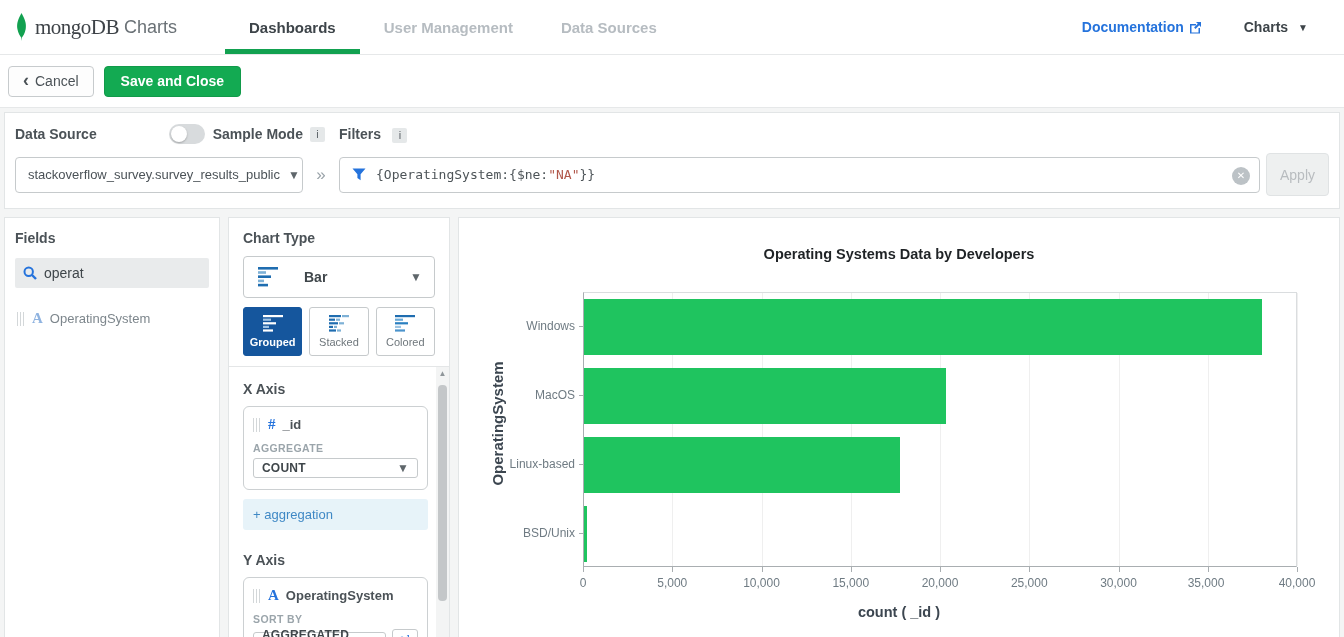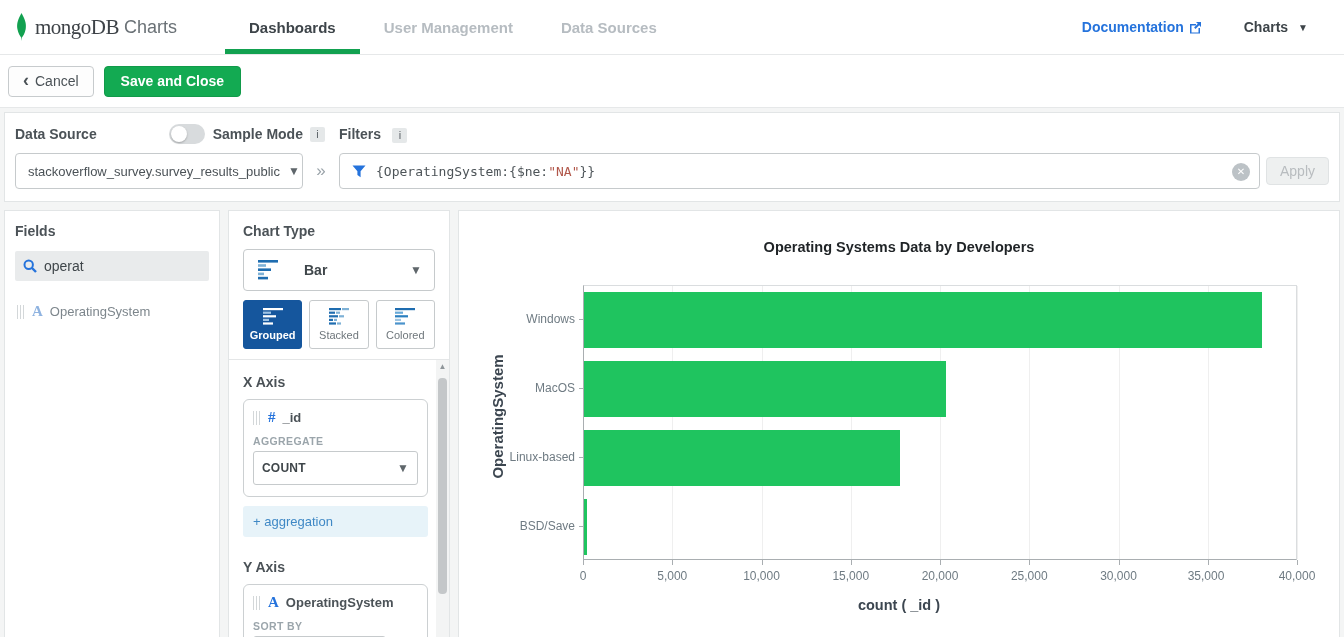--- a/index.html
+++ b/index.html
@@ -46,21 +46,21 @@
                display:flex; align-items:center; padding:0 12px; cursor:pointer; }
   .ds-select .val { font-size:13px; color:#4b5257; flex:1; }
   .sel-caret { color:#5f666b; font-size:12px; margin-left:8px; }
   .ds-chev { width:36px; text-align:center; color:#9aa3a9; font-size:17px; }
   .filter-box { flex:1; height:36px; border:1px solid #c6cacc; border-radius:4px; background:#fff;
                 display:flex; align-items:center; padding:0 34px 0 12px; position:relative; }
   .filter-box .code { font-family:"DejaVu Sans Mono", monospace; font-size:13px; color:#4d5458; margin-left:10px; }
   .filter-box .code .str { color:#b1574a; }
   .clear-btn { position:absolute; right:9px; top:9px; width:18px; height:18px; border-radius:50%;
                background:#bcc2c6; color:#fff; font-size:10px; line-height:18px; text-align:center; cursor:pointer; }
-  .btn-apply { margin-left:6px; height:28px; padding:0 13px; background:#eef0f0; border:1px solid #e0e3e4;
+  .btn-apply { margin-left:6px; height:43px; padding:0 13px; background:#eef0f0; border:1px solid #e0e3e4;
                border-radius:4px; font-size:14px; color:#b8bcbf; cursor:default; }
 
   
   .main { display:flex; gap:8px; padding:0 4px; height:441px; }
   .panel { background:#fff; border:1px solid #e2e5e6; }
 
   
   .fields-panel { width:216px; padding:12px 10px; }
   .panel-h { font-size:14px; font-weight:bold; color:#4b5257; }
   .search-box { margin-top:12px; height:30px; background:#e9ebec; border-radius:2px;
@@ -86,21 +86,21 @@
   .subtype.sel { background:#15569d; border-color:#15569d; }
   .subtype.sel .st-label { color:#fff; font-weight:bold; }
   .builder-scroll { border-top:1px solid #e4e6e7; flex:1; position:relative; }
   .scroll-content { position:absolute; left:0; top:0; right:13px; bottom:0; padding:14px 8px 0 14px; overflow:hidden; }
   .axis-h { font-size:14px; font-weight:bold; color:#4b5257; }
   .axis-card { margin-top:9px; border:1px solid #ccd0d2; border-radius:6px; padding:9px 9px 11px 9px; background:#fff; }
   .axis-field { display:flex; align-items:center; }
   .axis-field .fname { font-size:13px; font-weight:bold; color:#4b5257; }
   .mini-label { margin-top:9px; font-size:10.5px; font-weight:bold; color:#9ba5ab; letter-spacing:.4px; }
   .mini-select { margin-top:4px; height:20px; border:1px solid #c6cacc; border-radius:3px; background:#fff;
-                 display:flex; align-items:center; padding:16px 8px; cursor:pointer; }
+                 display:flex; align-items:center; padding:9px 8px; cursor:pointer; }
   .mini-select .val { font-size:12px; font-weight:bold; color:#3f464a; flex:1; letter-spacing:.2px; }
   .add-agg { margin-top:9px; height:31px; background:#e7f3f9; border-radius:3px; display:flex; align-items:center;
              padding-left:10px; font-size:13px; color:#3f88c5; cursor:pointer; }
   .yaxis-h { margin-top:22px; }
   .sort-row { margin-top:4px; display:flex; align-items:center; gap:6px; }
   .sort-row .mini-select { margin-top:0; flex:1; }
   .sort-btn { width:26px; height:25px; border:1px solid #c6cacc; border-radius:3px; background:#fff;
               display:flex; align-items:center; justify-content:center; cursor:pointer; }
   
   .vscroll { position:absolute; right:0; top:0; bottom:0; width:13px; background:#f3f4f4; }
@@ -341,21 +341,21 @@
         <div class="chart-bar" style="top: 143.875px; height: 56px; left: 0px; width: 315.945px; background: rgb(31, 196, 95);"></div>
         <div class="chart-bar" style="top: 212.625px; height: 56px; left: 0px; width: 3.0345px; background: rgb(31, 196, 95);"></div>
       </div>
     <div id="cat-labels">
         <div class="cat-label" style="top: 108.375px;">Windows</div>
         <div class="cat-tick" style="top: 108.375px;"></div>
         <div class="cat-label" style="top: 177.125px;">MacOS</div>
         <div class="cat-tick" style="top: 177.125px;"></div>
         <div class="cat-label" style="top: 245.875px;">Linux-based</div>
         <div class="cat-tick" style="top: 245.875px;"></div>
-        <div class="cat-label" style="top: 314.625px;">BSD/Save</div>
+        <div class="cat-label" style="top: 314.625px;">BSD/Unix</div>
         <div class="cat-tick" style="top: 314.625px;"></div>
       </div>
     <div id="x-ticks">
         <div class="x-tick" style="left: 124px;"></div>
         <div class="x-ticklabel" style="left: 124px;">0</div>
         <div class="x-tick" style="left: 213.25px;"></div>
         <div class="x-ticklabel" style="left: 213.25px;">5,000</div>
         <div class="x-tick" style="left: 302.5px;"></div>
         <div class="x-ticklabel" style="left: 302.5px;">10,000</div>
         <div class="x-tick" style="left: 391.75px;"></div>

